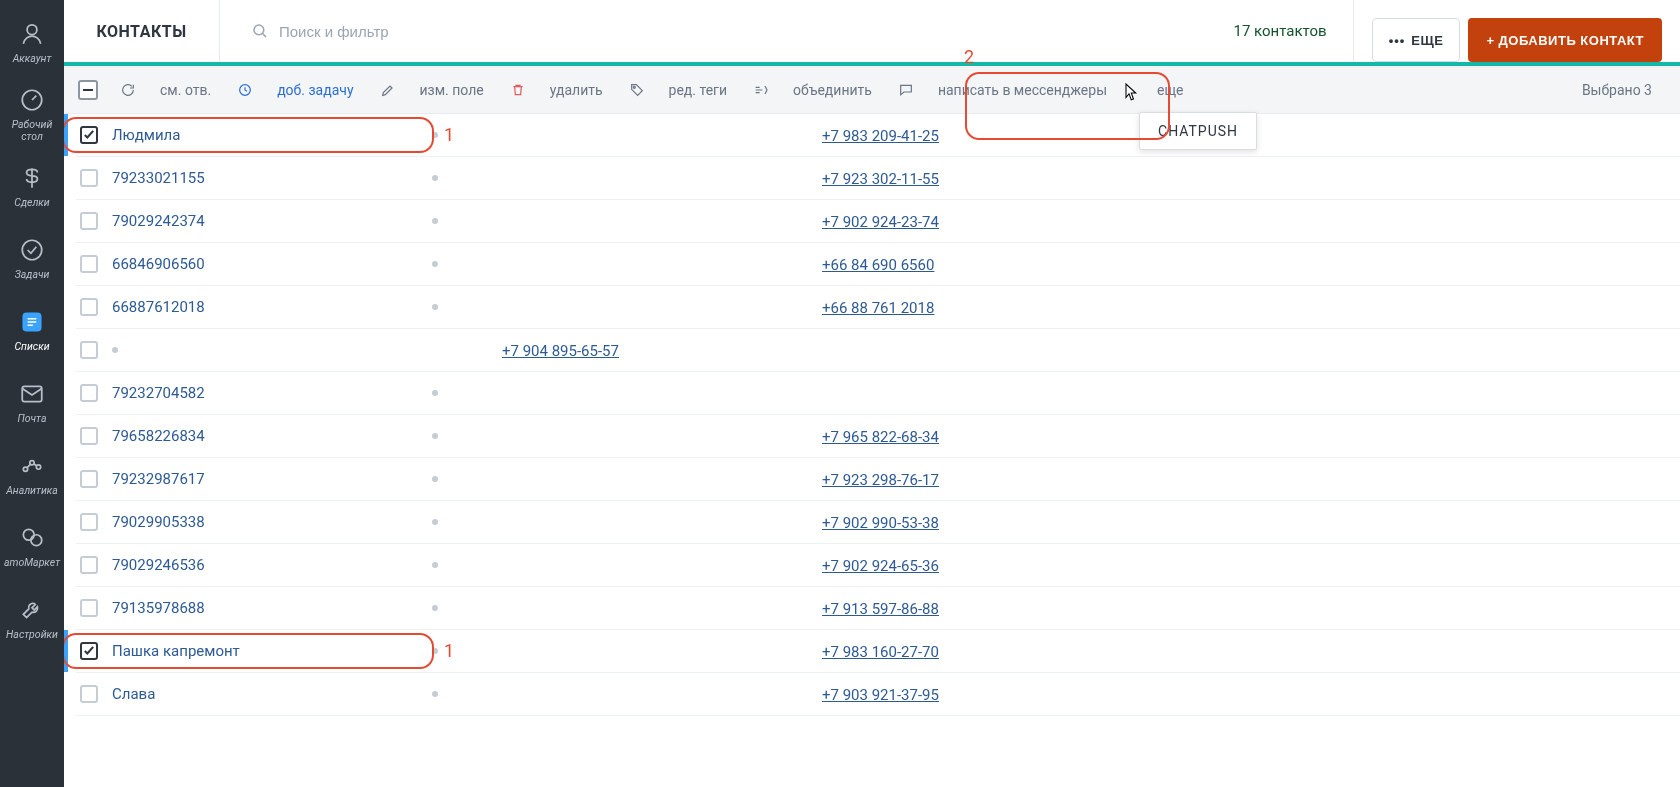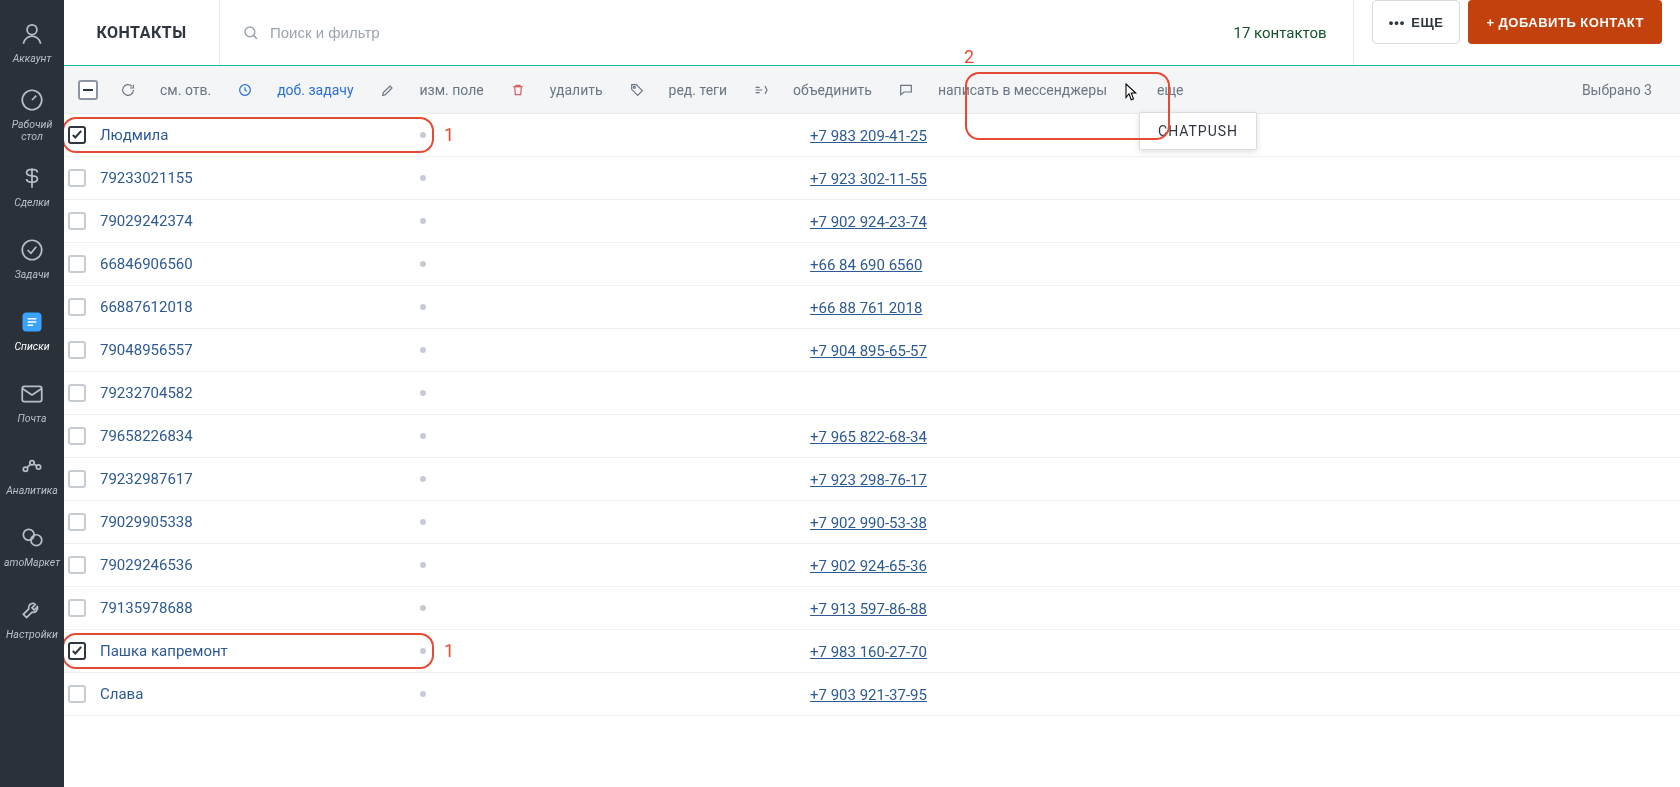--- a/index.html
+++ b/index.html
@@ -24,33 +24,33 @@
   }
   .side-item .ic svg { width: 26px; height: 26px; stroke: currentColor; fill: none; stroke-width:1.6; }
   .side-item.active .ic svg.filled { fill: #3aa3ff; stroke:#3aa3ff; }
   .side-item span { font-size: 10.5px; margin-top: 4px; text-align:center; line-height:1.1; }
 
   
   .main { flex:1; display:flex; flex-direction:column; min-width:0; }
 
   
   .hdr {
-    height: 66px; display:flex; align-items:flex-start;
-    border-bottom: 1px solid #14b8a6;
+    height: 66px; display:flex; align-items:flex-end;
+    border-bottom: 4px solid #14b8a6;
     padding: 0 18px 0 0;
   }
   .hdr-title {
     width: 155px; flex:0 0 155px; display:flex; align-items:center; justify-content:center;
     height:100%;
     font-weight:700; font-size:16px; letter-spacing:.5px;
   }
   .hdr-search {
     flex:1; display:flex; align-items:center; height:100%;
     border-left:1px solid #e8ebee;
-    padding-left: 22px;
+    padding-left: 31px;
     color:#9aa5b1;
   }
   .hdr-search svg { width:18px; height:18px; stroke:#9aa5b1; fill:none; stroke-width:2; margin-right:10px; }
   .hdr-search input { border:none; outline:none; font-size:15px; width:300px; color:#2e3640; }
   .hdr-search input::placeholder { color:#9aa5b1; }
   .hdr-count {
     padding: 8px 26px; height:100%; display:flex; align-items:center;
     border-right:1px solid #e8ebee; color:#14532d; font-size:15px;
     white-space:nowrap;
   }
@@ -109,21 +109,21 @@
   .anno-box {
     position:absolute; border:2px solid #e64a33; border-radius:14px;
     pointer-events:none; z-index:10;
   }
   .anno-num {
     position:absolute; color:#e64a33; font-size:18px; font-weight:400;
     pointer-events:none; z-index:10;
   }
 
   
-  .list { flex:1; overflow:auto; position:relative; }
+  .list { flex:1; overflow:auto; position:relative; padding-left:12px; }
   .row {
     display:flex; align-items:center; height:43px;
     border-bottom:1px solid #eef1f4; padding: 0 18px 0 4px;
     position:relative;
   }
   .row.selected::before {
     content:""; position:absolute; left:-12px; top:0; bottom:0; width:4px;
     background:#3aa3ff;
   }
   .row .chk {
@@ -362,21 +362,20 @@
       <div class="row">
     <div class="chk"></div>
     <div class="col-name">66887612018</div>
     <div class="col-dot">
           <span class="dot"></span>
         </div>
     <div class="col-phone"><a href="tel:+66887612018">+66 88 761 2018</a></div>
   </div>
       <div class="row">
     <div class="chk"></div>
-    <div class="col-name">79048956557</div>
     <div class="col-dot">
           <span class="dot"></span>
         </div>
     <div class="col-phone"><a href="tel:+79048956557">+7 904 895-65-57</a></div>
   </div>
       <div class="row">
     <div class="chk"></div>
     <div class="col-name">79232704582</div>
     <div class="col-dot">
           <span class="dot"></span>

